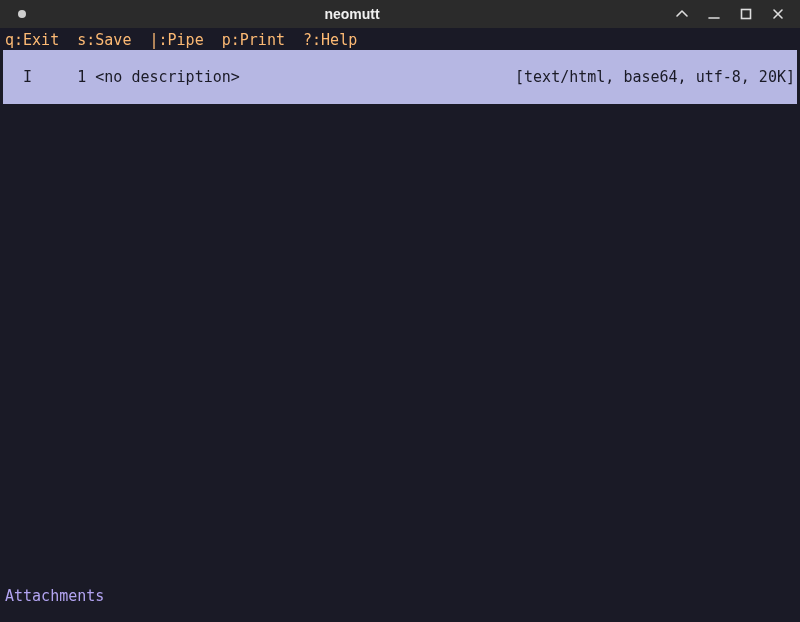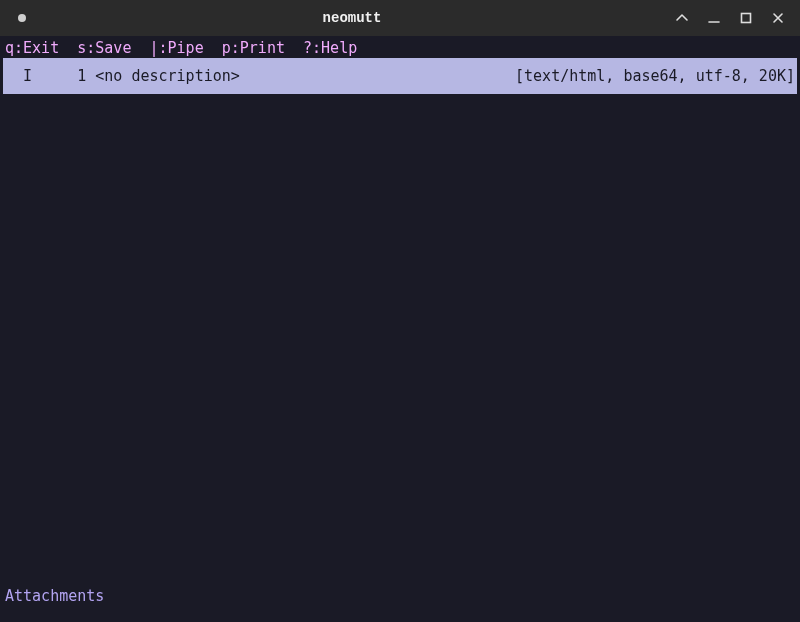--- a/index.html
+++ b/index.html
@@ -8,27 +8,27 @@
       height: 622px;
       background: #1a1a26;
       font-family: "DejaVu Sans Mono", "Liberation Mono", Consolas, monospace;
       font-size: 15px;
       overflow: hidden;
       display: flex;
       flex-direction: column;
     }
     
     .titlebar {
-      height: 36px;
+      height: 28px;
       background: #2b2b2b;
       display: flex;
       align-items: center;
       padding: 0 12px;
       color: #e6e6e6;
-      font-family: Liberation Mono, monospace;
+      font-family: Liberation Sans, sans-serif;
       font-size: 14px;
     }
     .titlebar .dot {
       width: 8px; height: 8px; border-radius: 50%;
       background: #cfcfcf; margin-left: 6px; margin-right: 6px;
     }
     .titlebar .title {
       flex: 1;
       text-align: center;
       font-weight: 600;
@@ -49,30 +49,30 @@
     .term {
       flex: 1;
       background: #1a1a26;
       position: relative;
       line-height: 20px;
       padding: 2px 3px 4px 3px;
       display: flex;
       flex-direction: column;
     }
     .helpbar {
-      color: #f0abfc;
+      color: #fdba74;
       white-space: pre;
       padding: 0 2px;
     }
     .selected-row {
       background: #b6b7e3;
       color: #1a1a26;
       display: flex;
       justify-content: space-between;
-      padding: 8px 2px;
+      padding: 17px 2px;
       white-space: pre;
     }
     .selected-row .left {}
     .selected-row .right {}
     .body-fill { flex: 1; }
     .statusline {
       color: #b3a4f2;
       padding: 0 2px;
       margin-bottom: 12px;
     }

